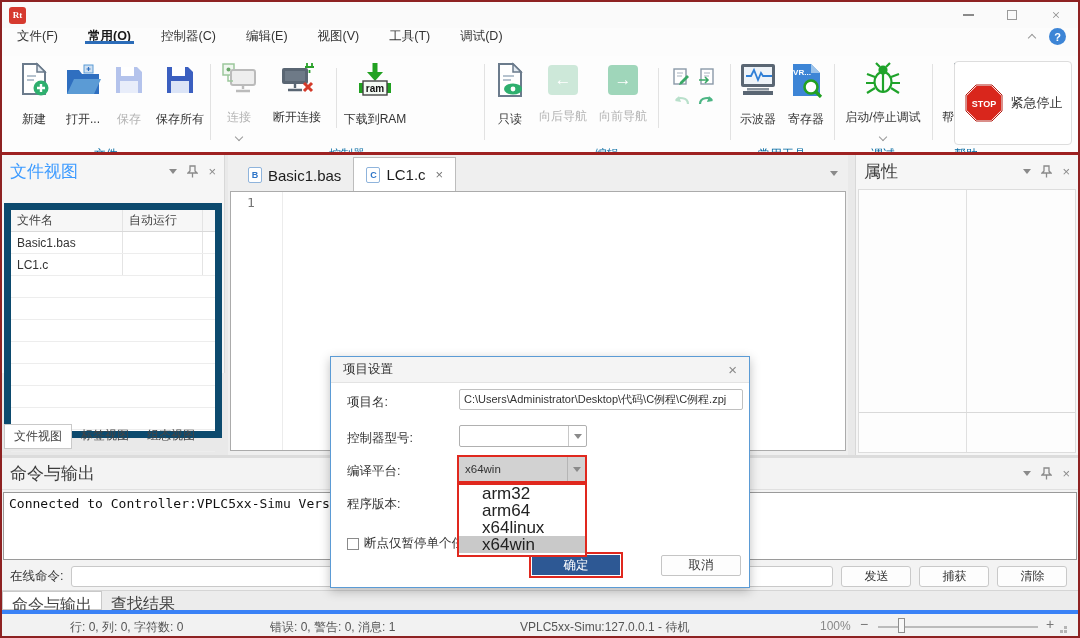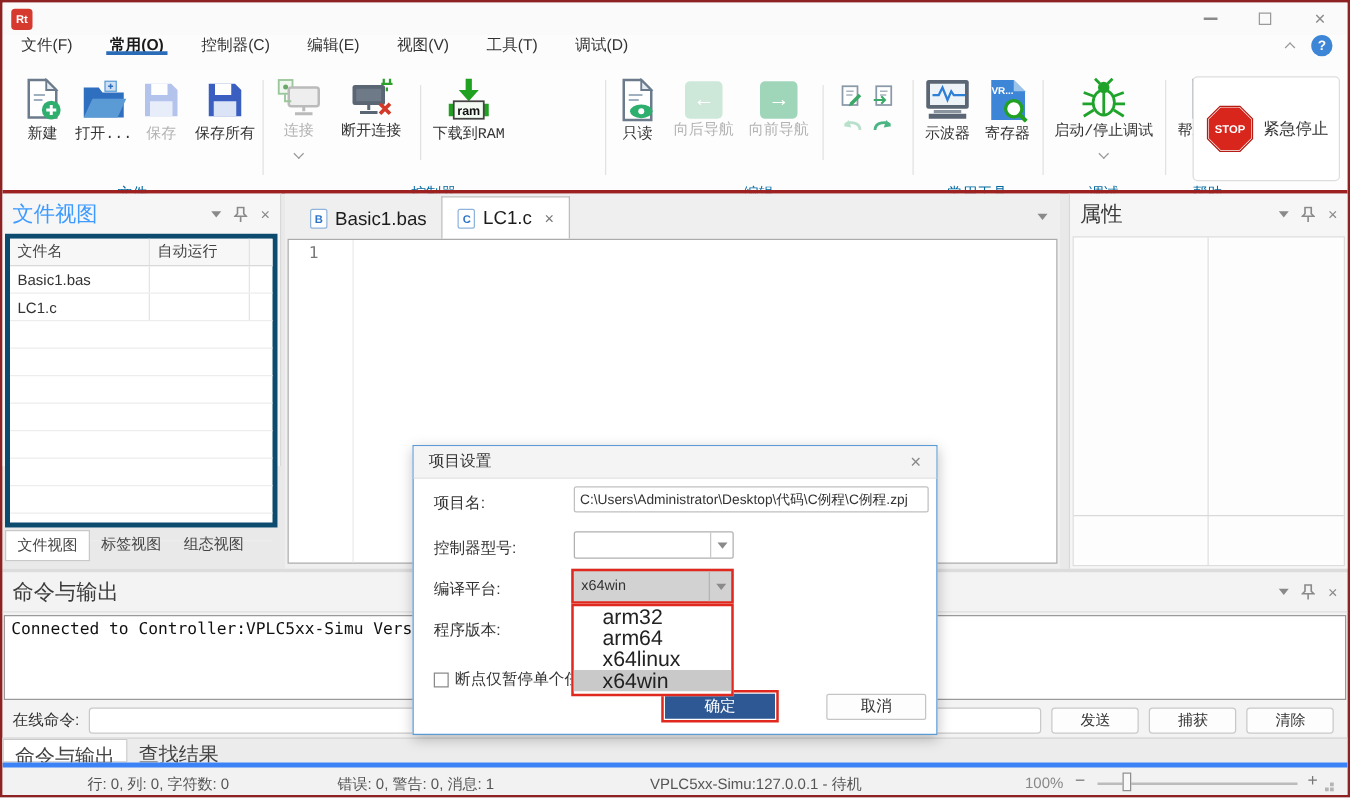--- a/index.html
+++ b/index.html
@@ -5,21 +5,21 @@
   * { margin:0; padding:0; box-sizing:border-box; }
   html,body { background:#dcdcdc; }
   #app {
     position:relative; width:1080px; height:638px;
     border:2px solid #8e2222; background:#f5f5f5; overflow:hidden;
     font-family:"Liberation Sans", sans-serif; color:#333;
   }
   .abs { position:absolute; }
 
   
-  #titlebar { left:0; top:0; width:1076px; height:26px; background:#fafafa; display:flex; align-items:center; }
+  #titlebar { left:0; top:0; width:1076px; height:26px; background:#fafafa; display:flex; align-items:center;font-family:Liberation Serif, serif; }
   #appbadge { width:17px; height:17px; margin-left:7px; background:#d63a2f; color:#fff;
     border-radius:3px; font-size:9px; font-weight:bold; display:flex; align-items:center; justify-content:center; }
   #wintitle { margin-left:8px; font-size:12px; color:#555; }
   #winbtns { margin-left:auto; display:flex; align-items:center; }
   .winbtn { width:44px; height:24px; display:flex; align-items:center; justify-content:center; color:#8a8a8a; }
   .wmin { width:11px; height:2px; background:#8a8a8a; }
   .wmax { width:10px; height:10px; border:1.5px solid #9a9a9a; }
   .wclose { font-size:15px; color:#8a8a8a; }
 
   
@@ -32,21 +32,21 @@
   .chev-up { transform:rotate(-135deg); margin-top:3px; }
   .chev-dn { transform:rotate(45deg); }
   #helpcircle { width:17px; height:17px; border-radius:50%; background:#3d85d6; color:#fff;
     font-size:11px; font-weight:bold; display:flex; align-items:center; justify-content:center; }
 
   
   #ribbon { left:0; top:54px; width:1076px; height:96px; background:#fdfdfd; }
   #redline { left:0; top:150px; width:1076px; height:3px; background:#9e2121; }
   .rbtn { position:absolute; top:6px; text-align:center; cursor:default; }
   .rbtn svg { display:block; margin:0 auto; }
-  .rlbl { display:block; font-size:12px; color:#333; margin-top:0; white-space:nowrap;font-family:Liberation Mono, monospace; }
+  .rlbl { display:block; font-size:12px; color:#333; margin-top:13px; white-space:nowrap; }
   .rdis { color:#b3b3b3; }
   .rsep { position:absolute; top:8px; height:76px; width:1px; background:#e2e2e2; }
   .rgrp { position:absolute; top:90px; height:16px; font-size:12px; color:#0369a1; text-align:center; }
   .navsq { width:30px; height:30px; border-radius:4px; margin:3px auto 0; display:flex; align-items:center; justify-content:center;
     color:#fff; font-size:17px; font-weight:bold; }
   .minirow { display:flex; gap:8px; justify-content:center; }
   #stopbox { position:absolute; left:952px; top:5px; width:118px; height:84px; border:1px solid #ddd; border-radius:4px;
     background:#fff; display:flex; align-items:center; justify-content:center; gap:7px; }
   #stopbox span { font-size:13px; color:#333; }
 
@@ -54,21 +54,21 @@
   #main { left:0; top:153px; width:1076px; height:300px; background:#e9e9e9; }
 
   
   #fpanel { position:absolute; left:0; top:0; width:223px; height:218px; background:#f6f6f6; border-right:1px solid #d8d8d8; }
   .dockhdr { height:32px; display:flex; align-items:center; padding:0 8px; }
   .dockttl-blue { font-size:17px; color:#3d9bff; }
   .dockttl-dark { font-size:17px; color:#3c3c3c; }
   .dockicons { margin-left:auto; display:flex; align-items:center; gap:10px; }
   .tdown { width:0; height:0; border:4px solid transparent; border-top:5px solid #8a8a8a; border-bottom:0; }
   .xicon { color:#8a8a8a; font-size:13px; line-height:1; }
-  #ftable { position:absolute; left:2px; top:32px; right:2px; height:235px; background:#fff; border:4px solid #0c4a6e; font-size:12px; }
+  #ftable { position:absolute; left:2px; top:48px; right:2px; height:235px; background:#fff; border:7px solid #0c4a6e; font-size:12px; }
   .frow { display:flex; height:22px; border-bottom:1px solid #ededed; align-items:center; }
   .fhead { background:#f7f7f7; border-bottom:1px solid #d9d9d9; color:#444; }
   .fc1 { width:112px; padding-left:6px; border-right:1px solid #e4e4e4; height:100%; display:flex; align-items:center; }
   .fc2 { width:80px; padding-left:6px; border-right:1px solid #e4e4e4; height:100%; display:flex; align-items:center; }
   .fc3 { flex:1; height:100%; }
   #ftabs { position:absolute; left:2px; top:269px; display:flex; font-size:12px; }
   .dtab { padding:3px 9px; color:#444; }
   .dtab-on { background:#fff; border:1px solid #c9c9c9; border-top:1px solid #c9c9c9; }
 
   

